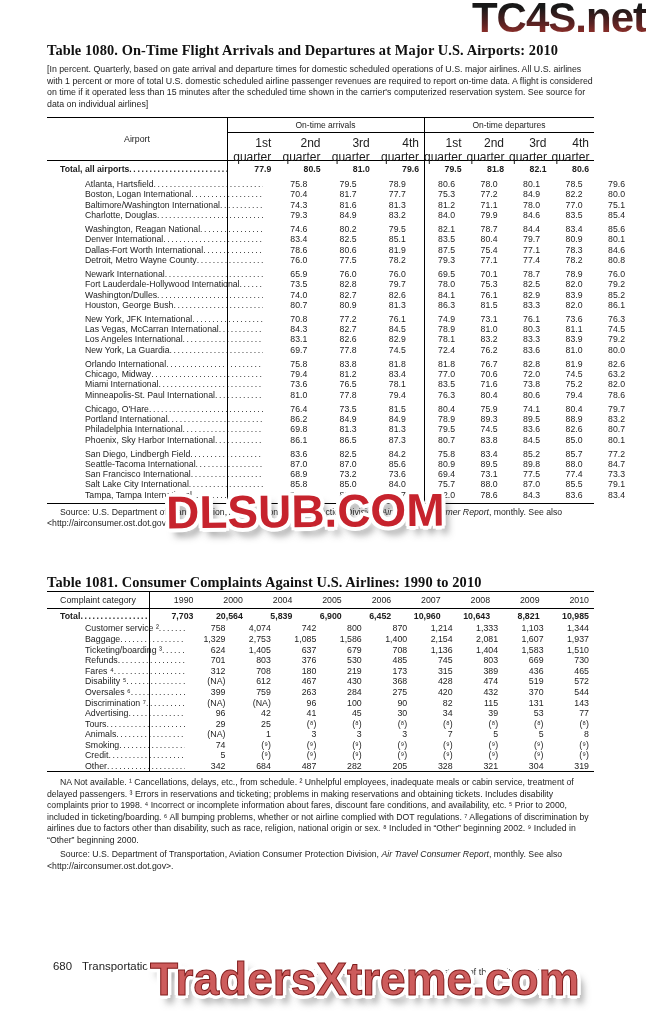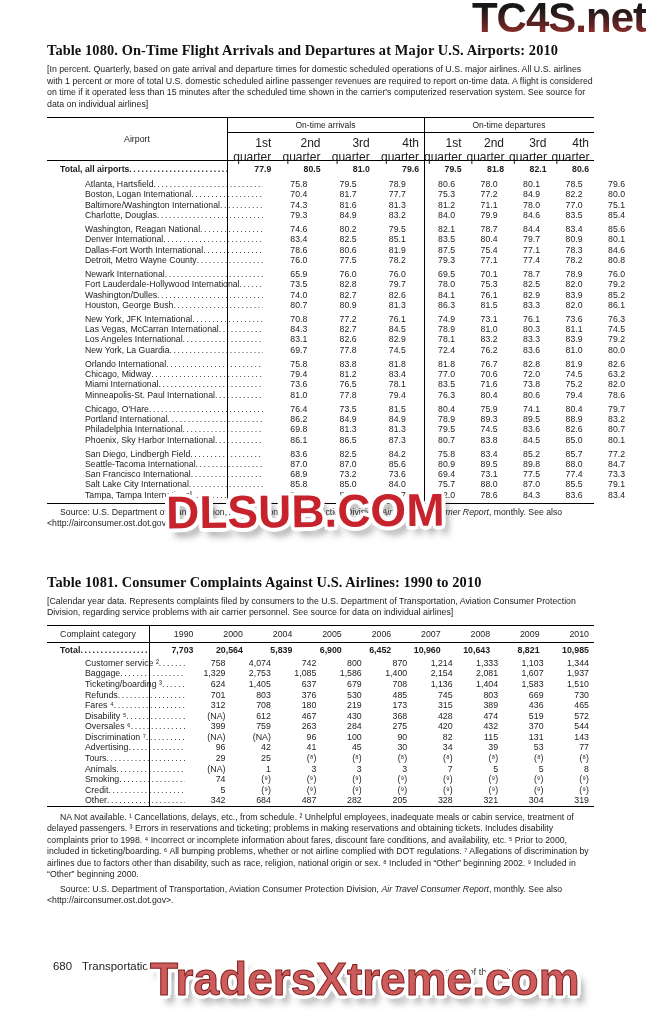--- a/index.html
+++ b/index.html
@@ -572,21 +572,20 @@
           </div>
         </div>
       <div class="body-pad"></div>
     </div>
 
     <p class="src">
       <span>Source: U.S. Department of Transportation, Aviation Consumer Protection Division, </span><span class="ital">Air Travel Consumer Report</span><span>, monthly. See also &lt;http://airconsumer.ost.dot.gov&gt;.</span>
     </p>
 
     <h2 class="tbl-title sect-gap">Table 1081. Consumer Complaints Against U.S. Airlines: 1990 to 2010</h2>
-    <p class="note">[Calendar year data. Represents complaints filed by consumers to the U.S. Department of Transportation, Aviation Consumer Protection Division, regarding service problems with air carrier personnel. See source for data on individual airlines]</p>
 
     <div class="twrap t81">
       <div class="vline v1"></div>
 
       <div class="t81-head" id="t81-head">
         <div class="hlabel">Complaint category</div>
       <div class="hyear">1990</div>
           <div class="hyear">2000</div>
           <div class="hyear">2004</div>
           <div class="hyear">2005</div>

